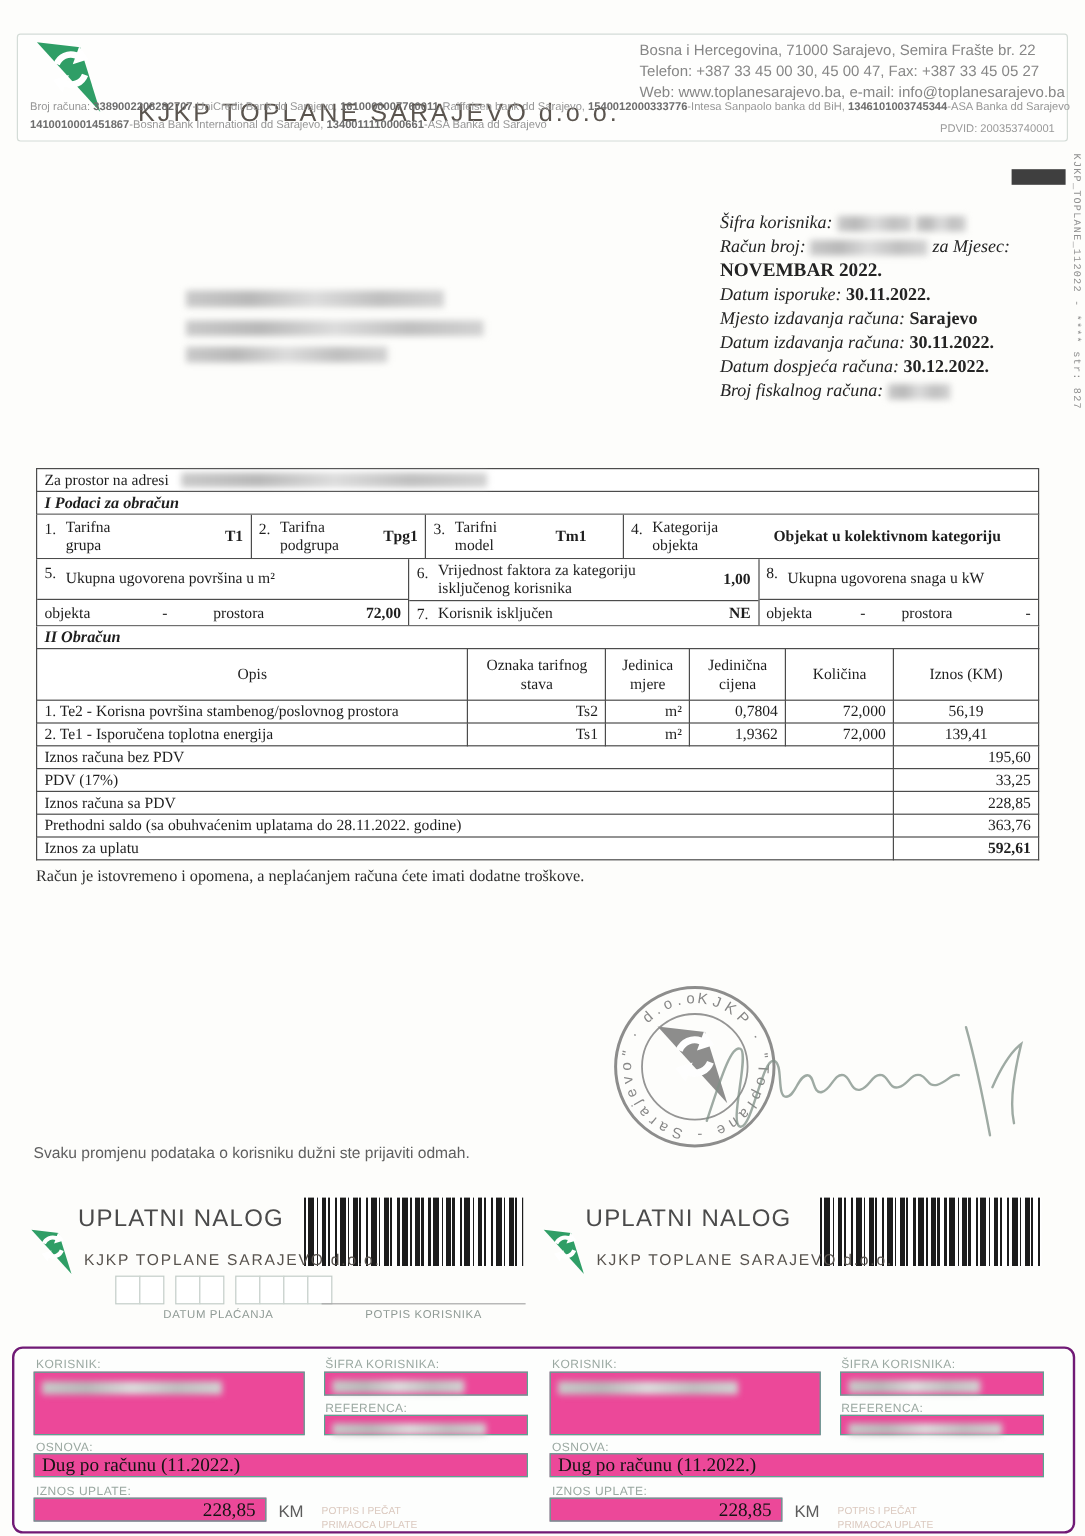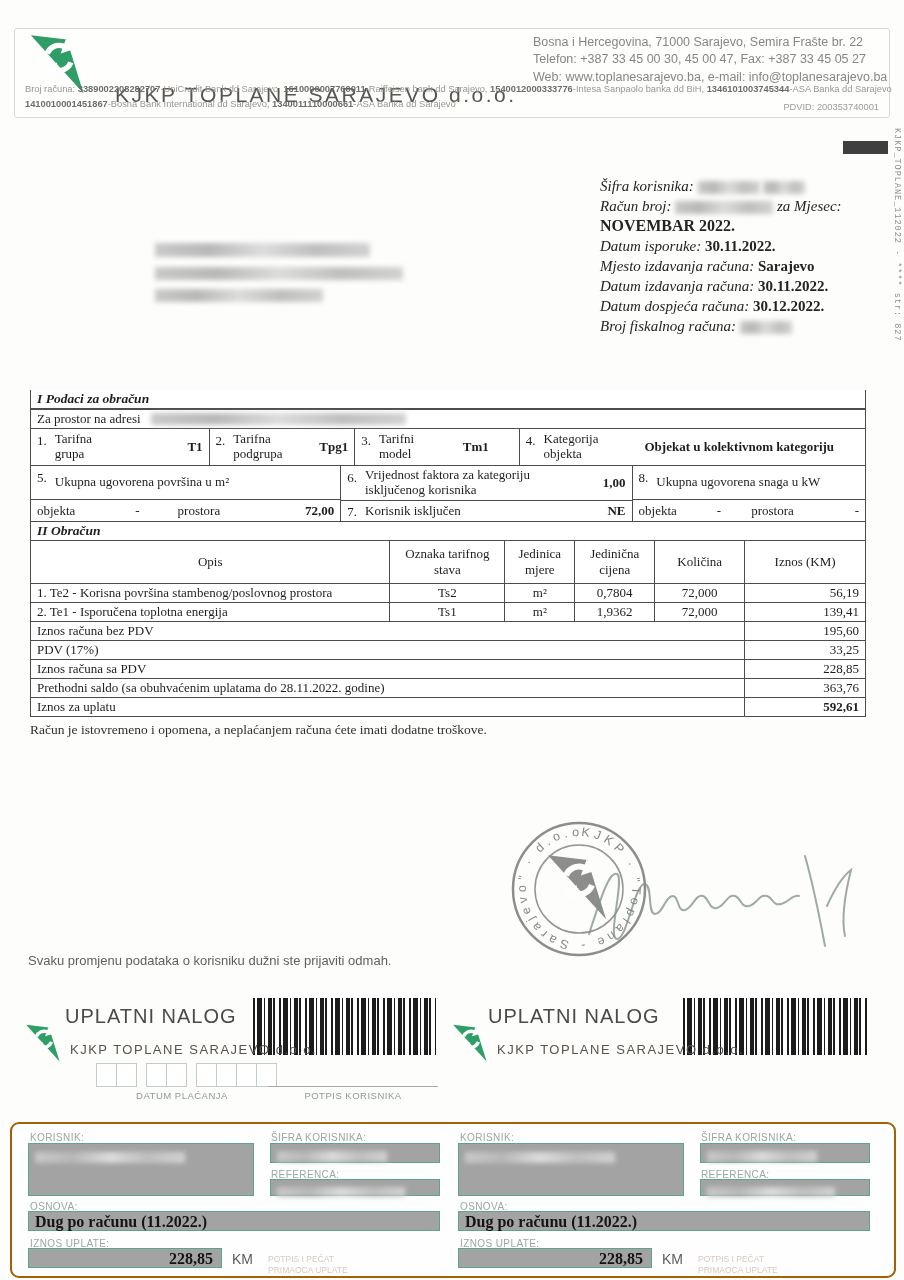--- a/index.html
+++ b/index.html
@@ -35,46 +35,46 @@
   .cell{box-sizing:border-box;height:100%;border-right:1px solid #4c4c4c;display:flex;align-items:center;padding:2px 6px;}
   .cell:last-child{border-right:none;}
   .num{margin-right:8px;align-self:flex-start;padding-top:2px;}
   .clabel{line-height:1.15;}
   .cval{font-weight:bold;margin-left:auto;padding-left:6px;}
   .stack{display:flex;flex-direction:column;height:100%;box-sizing:border-box;}
   .stack > div{box-sizing:border-box;}
   table.obr{border-collapse:collapse;width:836px;background:#fff;}
   table.obr th,table.obr td{border:1px solid #4c4c4c;font-weight:normal;font-size:13px;padding:1px 6px;}
   table.obr th{text-align:center;line-height:1.2;height:40px;}
-  td.ctr{text-align:center;}
-  td.rgt{text-align:right;}
+  td.ctr{text-align:right;}
+  td.rgt{text-align:center;}
   td.tot-label{font-weight:bold;}
   td.tot-val{text-align:right;}
 
   .note1{left:30px;top:722px;font-size:13.5px;color:#2e2e2e;}
   .note2{left:28px;top:953px;font-family:"Liberation Sans",sans-serif;font-size:13px;color:#5f5f5f;}
 
   
   .stamp{left:508px;top:818px;opacity:.78;}
   .sig{left:585px;top:842px;opacity:.75;}
 
   
   .slip-title{font-family:"Liberation Sans",sans-serif;font-size:20px;font-weight:normal;letter-spacing:1px;color:#4a4a4a;}
   .slip-company{font-family:"Liberation Sans",sans-serif;font-size:13px;letter-spacing:1.5px;color:#58534e;}
   .barcode{background:repeating-linear-gradient(90deg,#1c1c1c 0 2px,#fff 2px 4px,#1c1c1c 4px 9px,#fff 9px 11px,#1c1c1c 11px 12px,#fff 12px 15px,#1c1c1c 15px 19px,#fff 19px 20px,#1c1c1c 20px 22px,#fff 22px 26px);}
   .dbox-group{display:flex;}
   .dbox{width:19px;height:22px;border:1px solid #c3cdc8;background:#fff;margin-left:-1px;}
   .slip-small-label{font-family:"Liberation Sans",sans-serif;font-size:9.5px;letter-spacing:.5px;color:#8f9a95;text-align:center;}
   .sign-line{border-top:1px solid #a7a7a7;}
 
   
-  .forms-outer{left:10px;top:1122px;width:882px;height:152px;border:2px solid #a16207;border-radius:9px;background:#fdfefd;}
+  .forms-outer{left:10px;top:1122px;width:882px;height:152px;border:2px solid #701a75;border-radius:9px;background:#fdfefd;}
   .fgroup{position:absolute;top:8px;width:424px;height:140px;}
   .flabel{position:absolute;font-family:"Liberation Sans",sans-serif;font-size:10px;letter-spacing:.4px;color:#9aa8a1;}
-  .fbox{position:absolute;border:1px solid #58a691;background:#a3a3a3;box-sizing:border-box;font-weight:bold;}
+  .fbox{position:absolute;border:1px solid #58a691;background:#ec4899;box-sizing:border-box;}
   .fosnova{font-size:16px;padding:1px 6px;color:#141414;}
   .fiznos{font-size:16px;text-align:right;padding:1px 8px;color:#141414;}
   .fkm{position:absolute;font-family:"Liberation Sans",sans-serif;font-size:14px;color:#5c5c5c;}
   .fpotpis{position:absolute;font-family:"Liberation Sans",sans-serif;font-size:8.5px;line-height:1.3;color:#dbc9bf;text-align:left;width:150px;}
 </style>
 </head>
 <body>
 
 <svg width="0" height="0" style="position:absolute">
   <defs>
@@ -119,27 +119,27 @@
   <div class="month">NOVEMBAR 2022.</div>
   <div><span>Datum isporuke: </span><b>30.11.2022.</b></div>
   <div><span>Mjesto izdavanja računa: </span><b>Sarajevo</b></div>
   <div><span>Datum izdavanja računa: </span><b>30.11.2022.</b></div>
   <div><span>Datum dospjeća računa: </span><b>30.12.2022.</b></div>
   <div><span>Broj fiskalnog računa: </span><span class="redact" style="width:52px;height:13px"></span></div>
 </div>
 
 <div class="abs tblwrap">
 
-  <div class="trow" style="height:19px">
-    <span class="sec-title">I Podaci za obračun</span>
-  </div>
-
   <div class="trow first" style="height:20px">
     <span style="padding-left:6px">Za prostor na adresi</span>
     <span class="redact" style="width:255px;height:12px;margin-left:10px"></span>
+  </div>
+
+  <div class="trow" style="height:19px">
+    <span class="sec-title">I Podaci za obračun</span>
   </div>
 
   <div class="trow" style="height:37px;padding:0;align-items:stretch">
     <div class="cell" style="width:179px">
       <span class="num">1.</span>
       <span class="clabel" style="width:62px">Tarifna grupa</span>
       <span class="cval">T1</span>
     </div>
     <div class="cell" style="width:146px">
       <span class="num">2.</span>

